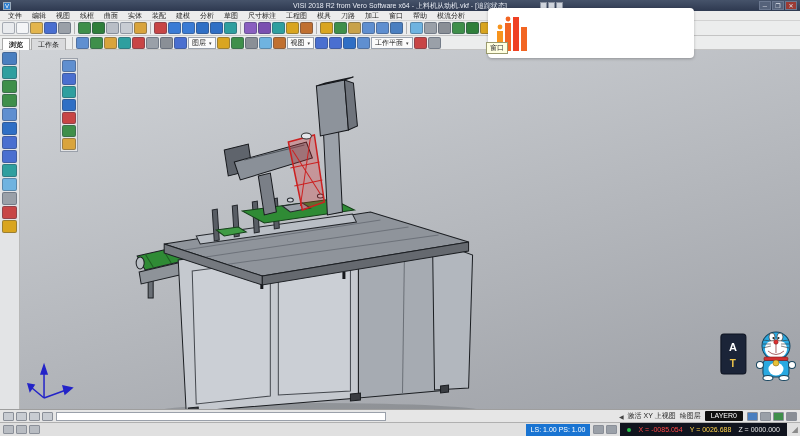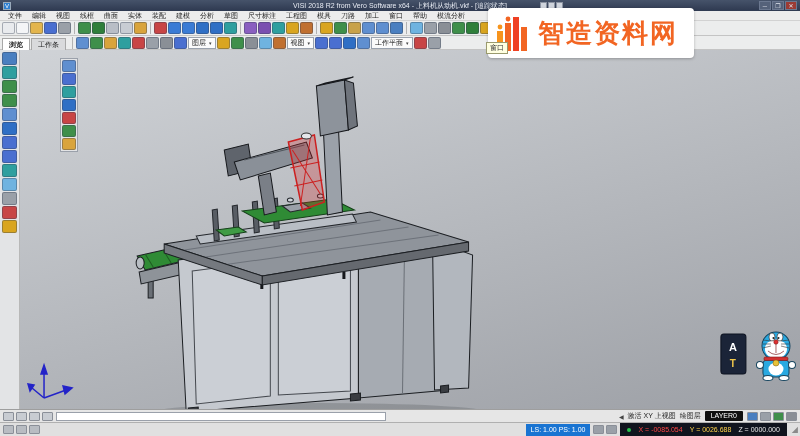--- a/index.html
+++ b/index.html
@@ -388,17 +388,16 @@
 
   <div class="watermark">
     <svg width="34" height="36" viewBox="0 0 34 36">
       <circle cx="3" cy="12" r="2.4" fill="#f7941d"></circle>
       <circle cx="11" cy="4" r="2.4" fill="#f26522"></circle>
       <rect x="0" y="16" width="6" height="20" fill="#f7941d"></rect>
       <rect x="8" y="8" width="6" height="28" fill="#f26522"></rect>
       <rect x="16" y="2" width="6" height="34" fill="#ef4023"></rect>
       <rect x="24" y="12" width="6" height="24" fill="#f26522"></rect>
     </svg>
-    <span class="watermark-text">智造资料网</span>
   </div>
   <div class="tooltip">窗口</div>
 
 </div>
 
 </body></html>

